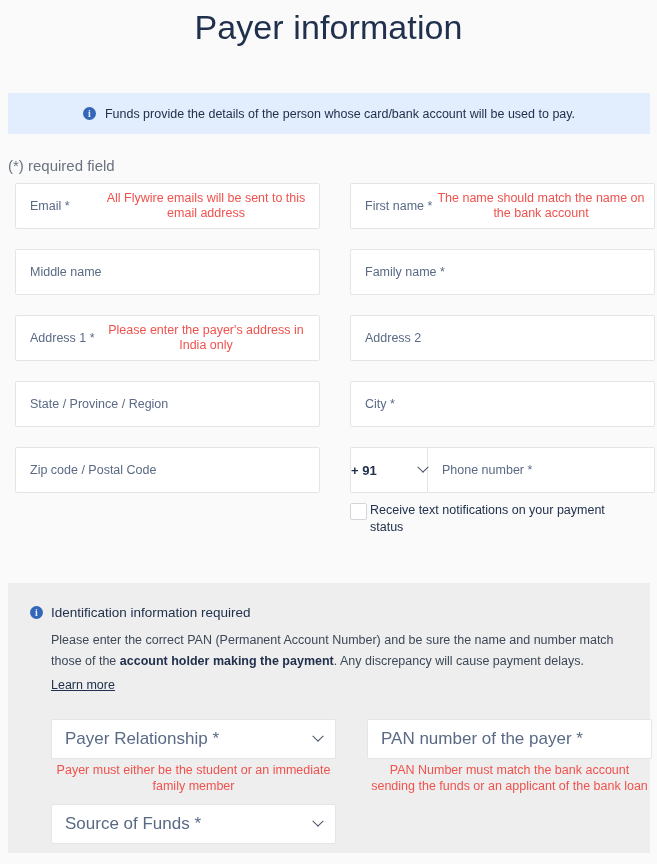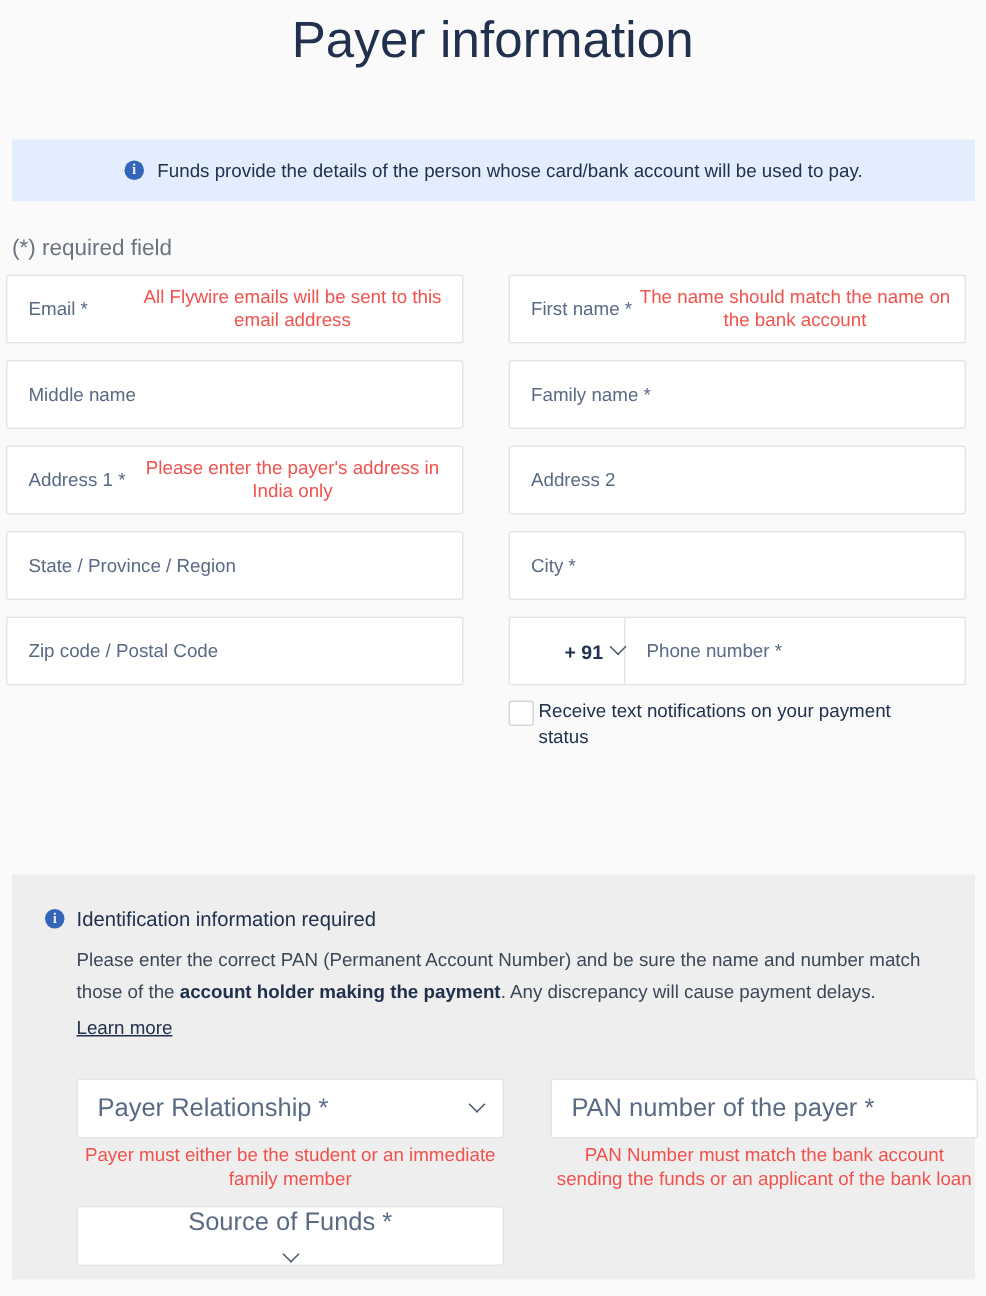--- a/index.html
+++ b/index.html
@@ -79,22 +79,22 @@
   .form-area {
     position: absolute;
     left: 0;
     top: 183px;
     width: 657px;
   }
   .row {
     position: relative;
     display: flex;
     gap: 30px;
-    padding: 0 4px;
-    margin-bottom: 11px;
+    padding: 0 15px;
+    margin-bottom: 20px;
   }
   .col { position: relative; width: 305px; flex: none; }
 
   .field {
     position: relative;
     width: 100%;
     height: 46px;
     background: #ffffff;
     border: 1px solid #e3e6e8;
     border-radius: 2px;
@@ -130,21 +130,21 @@
     background: #fff;
     border: 1px solid #e3e6e8;
     border-radius: 2px;
     overflow: hidden;
   }
   .cc-select {
     width: 77px;
     flex: none;
     display: flex;
     align-items: center;
-    justify-content: flex-end;
+    justify-content: space-between;
     gap: 6px;
     border-right: 1px solid #e3e6e8;
     font-size: 13px;
     color: #21314d;
     font-weight: 600;
   }
   .phone-input {
     flex: 1;
     display: flex;
     align-items: center;
@@ -244,21 +244,21 @@
     color: #5a6a85;
     justify-content: space-between;
   }
   .hint-block {
     color: #f0524d;
     font-size: 12.5px;
     line-height: 15.5px;
     text-align: center;
     padding: 4px 4px 0 4px;
   }
-  .mt10 { margin-top: 10px; flex-direction: column; }
+  .mt10 { margin-top: 10px; }
 </style>
 </head>
 <body>
 
 <div class="page">
 
   <div class="page-title">Payer information</div>
 
   <div class="info-banner">
     <div class="banner-inner">

